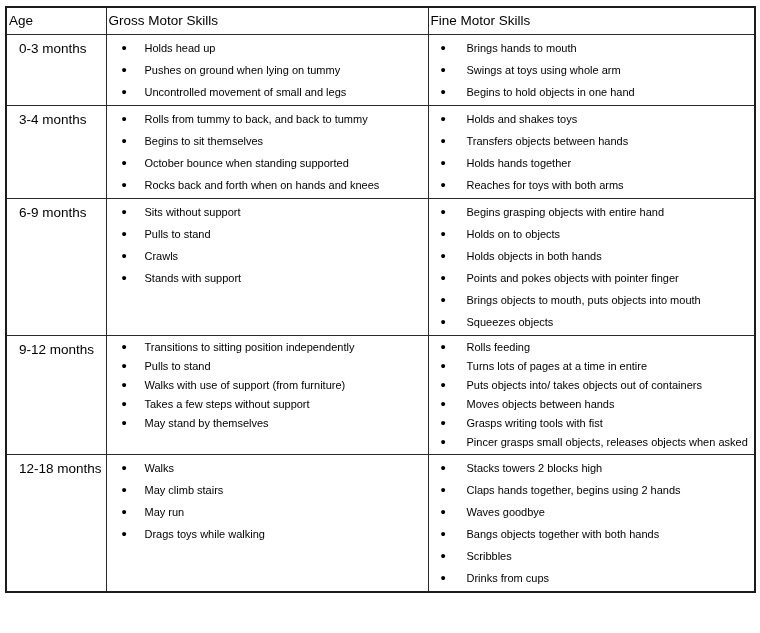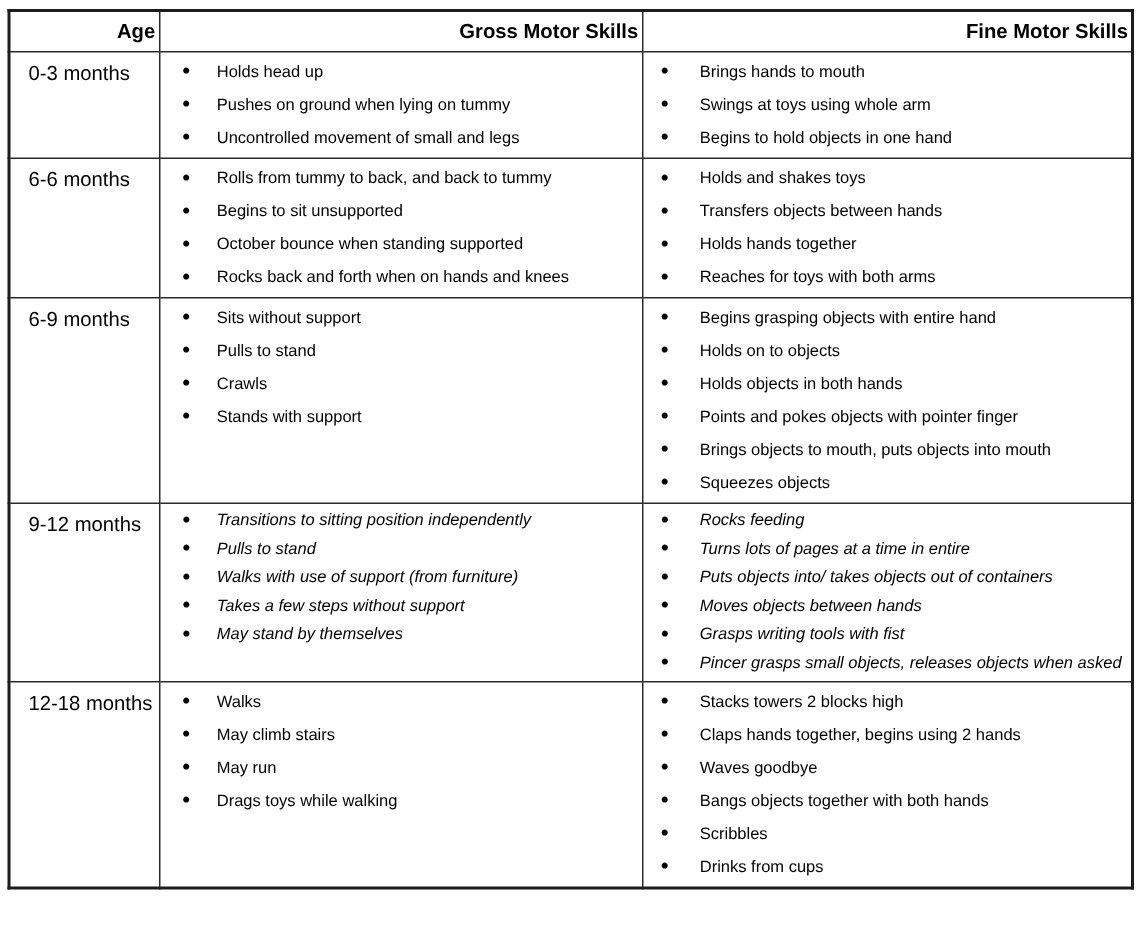--- a/index.html
+++ b/index.html
@@ -21,22 +21,22 @@
   th, td {
     border: 1px solid #2a2a2a;
     vertical-align: top;
     padding: 0;
   }
   col.c-age   { width: 100px; }
   col.c-gross { width: 322px; }
   col.c-fine  { width: 327px; }
   thead th {
     font-size: 13.5px;
-    font-weight: bold;
-    text-align: right;
+    font-weight: normal;
+    text-align: left;
     padding: 5px 2px 6px 2px;
     line-height: 15px;
   }
   td.age-cell {
     font-size: 13.5px;
     padding: 6px 4px 4px 12px;
     line-height: 15px;
     white-space: nowrap;
   }
   td.skills-cell { padding: 2px 2px 2px 0; }
@@ -54,21 +54,21 @@
   ul.bullets li::before {
     content: "\2022";
     position: absolute;
     left: 15px;
     top: 2.5px;
     font-size: 15px;
   }
   td.skills-cell.fine ul.bullets li { }
   td.skills-cell.fine ul.bullets li::before { left: 12px; }
   
-  tbody tr:nth-child(4) ul.bullets li { padding-top: 2px; padding-bottom: 2px; font-style: italic; }
+  tbody tr:nth-child(4) ul.bullets li { padding-top: 2px; padding-bottom: 2px; }
   tbody tr:nth-child(4) ul.bullets li::before { top: 1px; }
 </style>
 </head>
 <body>
 
 <table class="milestones">
   <colgroup>
     <col class="c-age">
     <col class="c-gross">
     <col class="c-fine">
@@ -92,25 +92,25 @@
         </td>
         <td class="skills-cell fine">
           <ul class="bullets">
             <li>Brings hands to mouth</li>
             <li>Swings at toys using whole arm</li>
             <li>Begins to hold objects in one hand</li>
           </ul>
         </td>
       </tr>
       <tr>
-        <td class="age-cell">6-6 months</td>
+        <td class="age-cell">3-4 months</td>
         <td class="skills-cell gross">
           <ul class="bullets">
             <li>Rolls from tummy to back, and back to tummy</li>
-            <li>Begins to sit unsupported</li>
+            <li>Begins to sit themselves</li>
             <li>October bounce when standing supported</li>
             <li>Rocks back and forth when on hands and knees</li>
           </ul>
         </td>
         <td class="skills-cell fine">
           <ul class="bullets">
             <li>Holds and shakes toys</li>
             <li>Transfers objects between hands</li>
             <li>Holds hands together</li>
             <li>Reaches for toys with both arms</li>
@@ -144,21 +144,21 @@
           <ul class="bullets">
             <li>Transitions to sitting position independently</li>
             <li>Pulls to stand</li>
             <li>Walks with use of support (from furniture)</li>
             <li>Takes a few steps without support</li>
             <li>May stand by themselves</li>
           </ul>
         </td>
         <td class="skills-cell fine">
           <ul class="bullets">
-            <li>Rocks feeding</li>
+            <li>Rolls feeding</li>
             <li>Turns lots of pages at a time in entire</li>
             <li>Puts objects into/ takes objects out of containers</li>
             <li>Moves objects between hands</li>
             <li>Grasps writing tools with fist</li>
             <li>Pincer grasps small objects, releases objects when asked</li>
           </ul>
         </td>
       </tr>
       <tr>
         <td class="age-cell">12-18 months</td>

